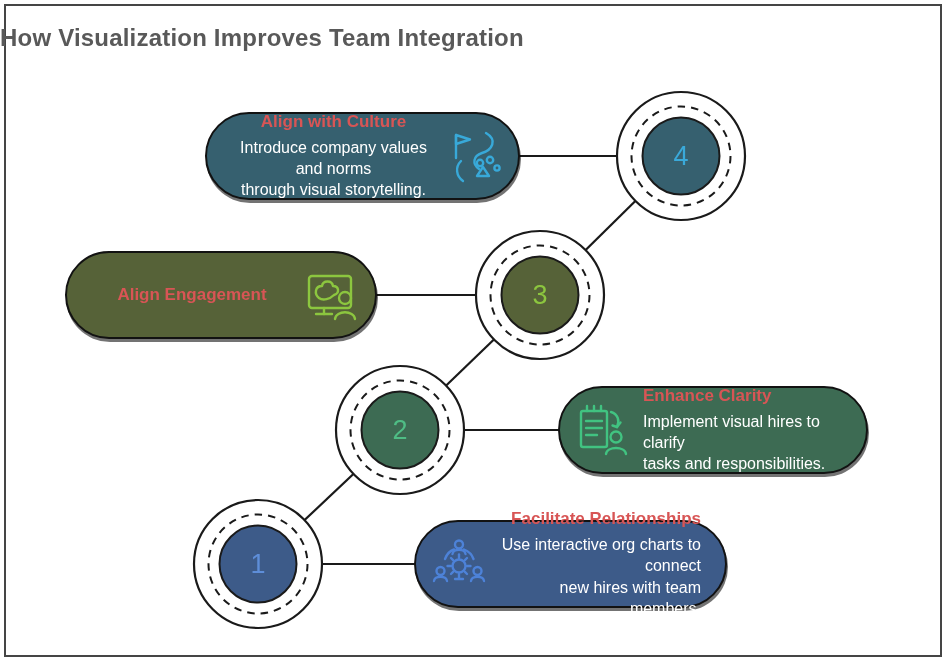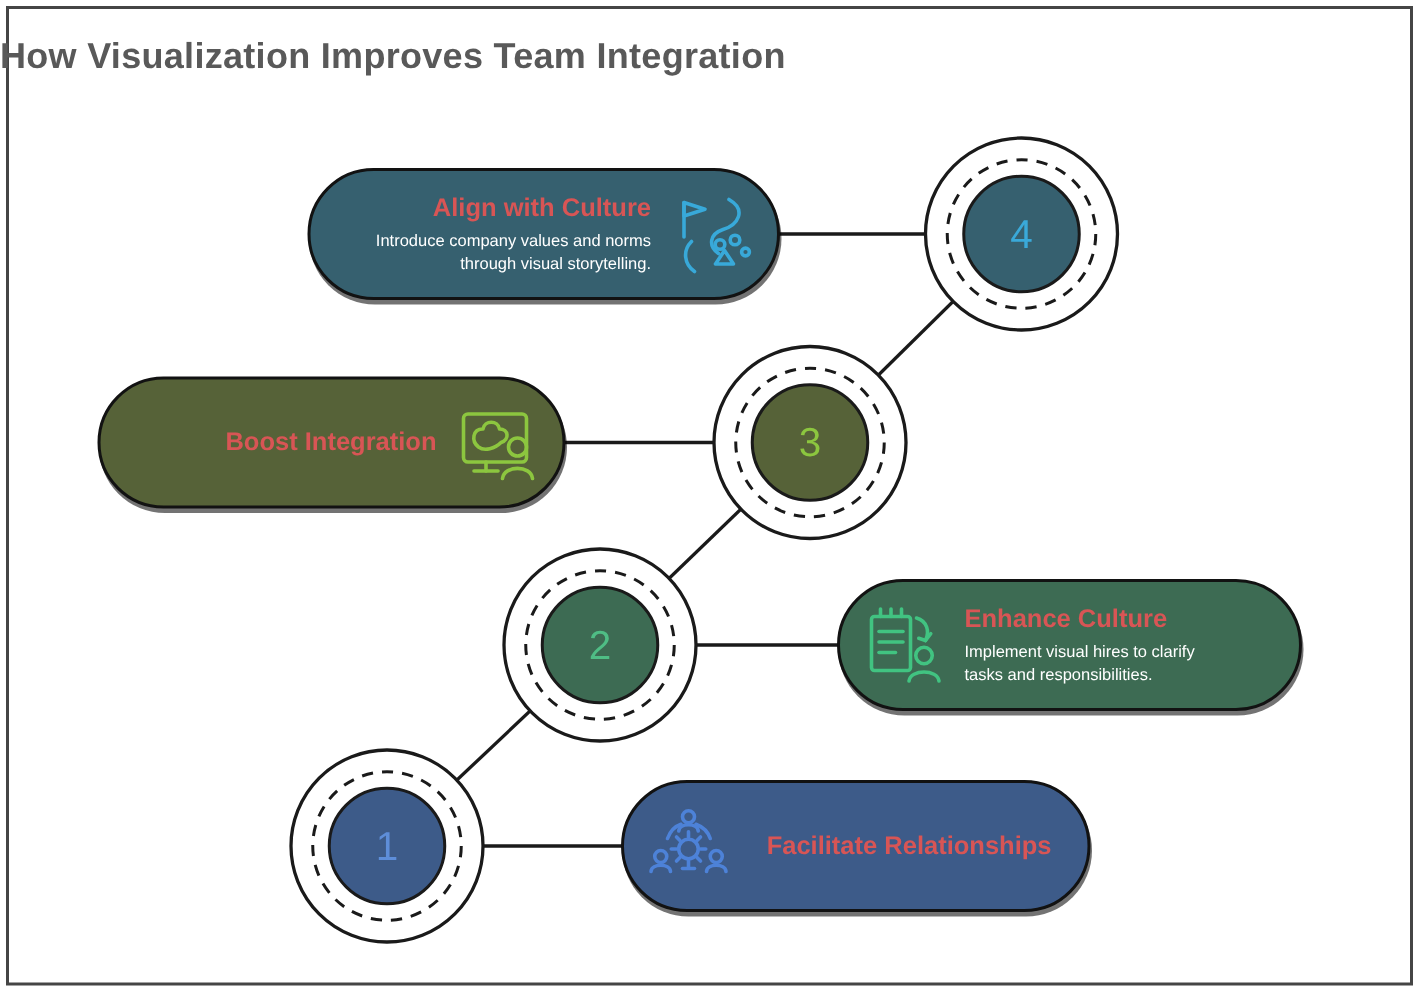--- a/index.html
+++ b/index.html
@@ -24,23 +24,23 @@
   .card{
     position:absolute;z-index:2;height:88px;border-radius:44px;
     border:2px solid #121212;box-shadow:1px 3px 0 rgba(0,0,0,.55);
     display:flex;align-items:center;gap:12px;box-sizing:border-box;color:#fff;
   }
   .card.s1{background:#3d5b89;left:414px;top:520px;width:313px;padding:0 24px 0 15px;text-align:right;}
   .card.s2{background:#3d6b53;left:558px;top:386px;width:310px;padding:0 24px 0 15px;}
   .card.s3{background:#566238;left:65px; top:251px;width:312px;padding:0 16px 0 26px;}
   .card.s4{background:#36606f;left:205px;top:112px;width:315px;padding:0 16px 0 26px;}
   .card-text{flex:1;display:flex;flex-direction:column;gap:5px;}
-  .align-r .card-text{text-align:right;}
+  .align-r .card-text{text-align:center;}
   .card-title{font-size:17px;font-weight:bold;color:#d85555;}
-  .card-desc{font-size:11px;line-height:1.32;white-space:pre-line;color:#ffffff;}
+  .card-desc{font-size:16px;line-height:1.32;white-space:pre-line;color:#ffffff;}
   .card-icon{flex:0 0 56px;height:56px;}
   .card-icon svg{display:block;}
   .ic{fill:none;stroke-width:2.4;stroke-linecap:round;stroke-linejoin:round;}
   .ic1{stroke:#4d82d8}.ic2{stroke:#41c381}.ic3{stroke:#8cc63f}.ic4{stroke:#38a9d9}
 </style>
 </head>
 <body>
 
 <div class="canvas">
   <div class="frame"></div>
@@ -99,21 +99,21 @@
         <circle cx="34" cy="35" r="3.2"></circle>
         <circle cx="44" cy="32" r="3.2"></circle>
         <circle cx="51" cy="40" r="2.6"></circle>
         <path d="M31 48 L43 48 L37 39 Z"></path>
       </svg>
     </div>
   </div>
 
   <div class="card s3 align-r">
     <div class="card-text">
-      <div class="card-title">Boost Integration</div>
+      <div class="card-title">Align Engagement</div>
     </div>
     <div class="card-icon">
       <svg class="ic ic3" width="56" height="56" viewBox="0 0 56 56">
         <rect x="6" y="9" width="42" height="32" rx="3"></rect>
         <path d="M21 41 V47"></path>
         <path d="M13 47 H29"></path>
         <path d="M16 31 C11 27 12 19 19 19 C20 13 29 13 30 19 C36 19 37 26 31 28 C27 32 20 34 16 31 Z"></path>
         <circle cx="42" cy="31" r="6"></circle>
         <path d="M32 52 C33 43 51 43 52 52"></path>
       </svg>
@@ -131,21 +131,21 @@
           <path d="M11 26 H27"></path>
           <path d="M11 33 H22"></path>
         <path d="M36 10 C43 12 45 19 42 25"></path>
         <path d="M42 25 L37.5 23.5"></path>
           <path d="M42 25 L45.5 20.5"></path>
         <circle cx="41" cy="35" r="5.5"></circle>
         <path d="M31 52 C32 44 50 44 51 52"></path>
       </svg>
     </div>
     <div class="card-text">
-      <div class="card-title">Enhance Culture</div>
+      <div class="card-title">Enhance Clarity</div>
       <div class="card-desc">Implement visual hires to clarify
 tasks and responsibilities.</div>
     </div>
   </div>
 
   <div class="card s1">
     <div class="card-icon">
       <svg class="ic ic1" width="56" height="56" viewBox="0 0 56 56">
         <circle cx="28" cy="30" r="6.5"></circle>
         <path d="M36 30 L39.5 30"></path>
@@ -162,15 +162,17 @@
         <path d="M3 45 C3.5 39.5 15.5 39.5 16 45"></path>
         <circle cx="46.5" cy="35" r="4"></circle>
         <path d="M40 45 C40.5 39.5 52.5 39.5 53 45"></path>
         <path d="M14 23 C16 17.5 20 14.5 23 13.5"></path>
         <path d="M33 13.5 C37 15 41 18.5 42.5 23"></path>
         <path d="M24 43 H32"></path>
       </svg>
     </div>
     <div class="card-text">
       <div class="card-title">Facilitate Relationships</div>
+      <div class="card-desc">Use interactive org charts to connect
+new hires with team members.</div>
     </div>
   </div>
 </div>
 
 </body></html>

